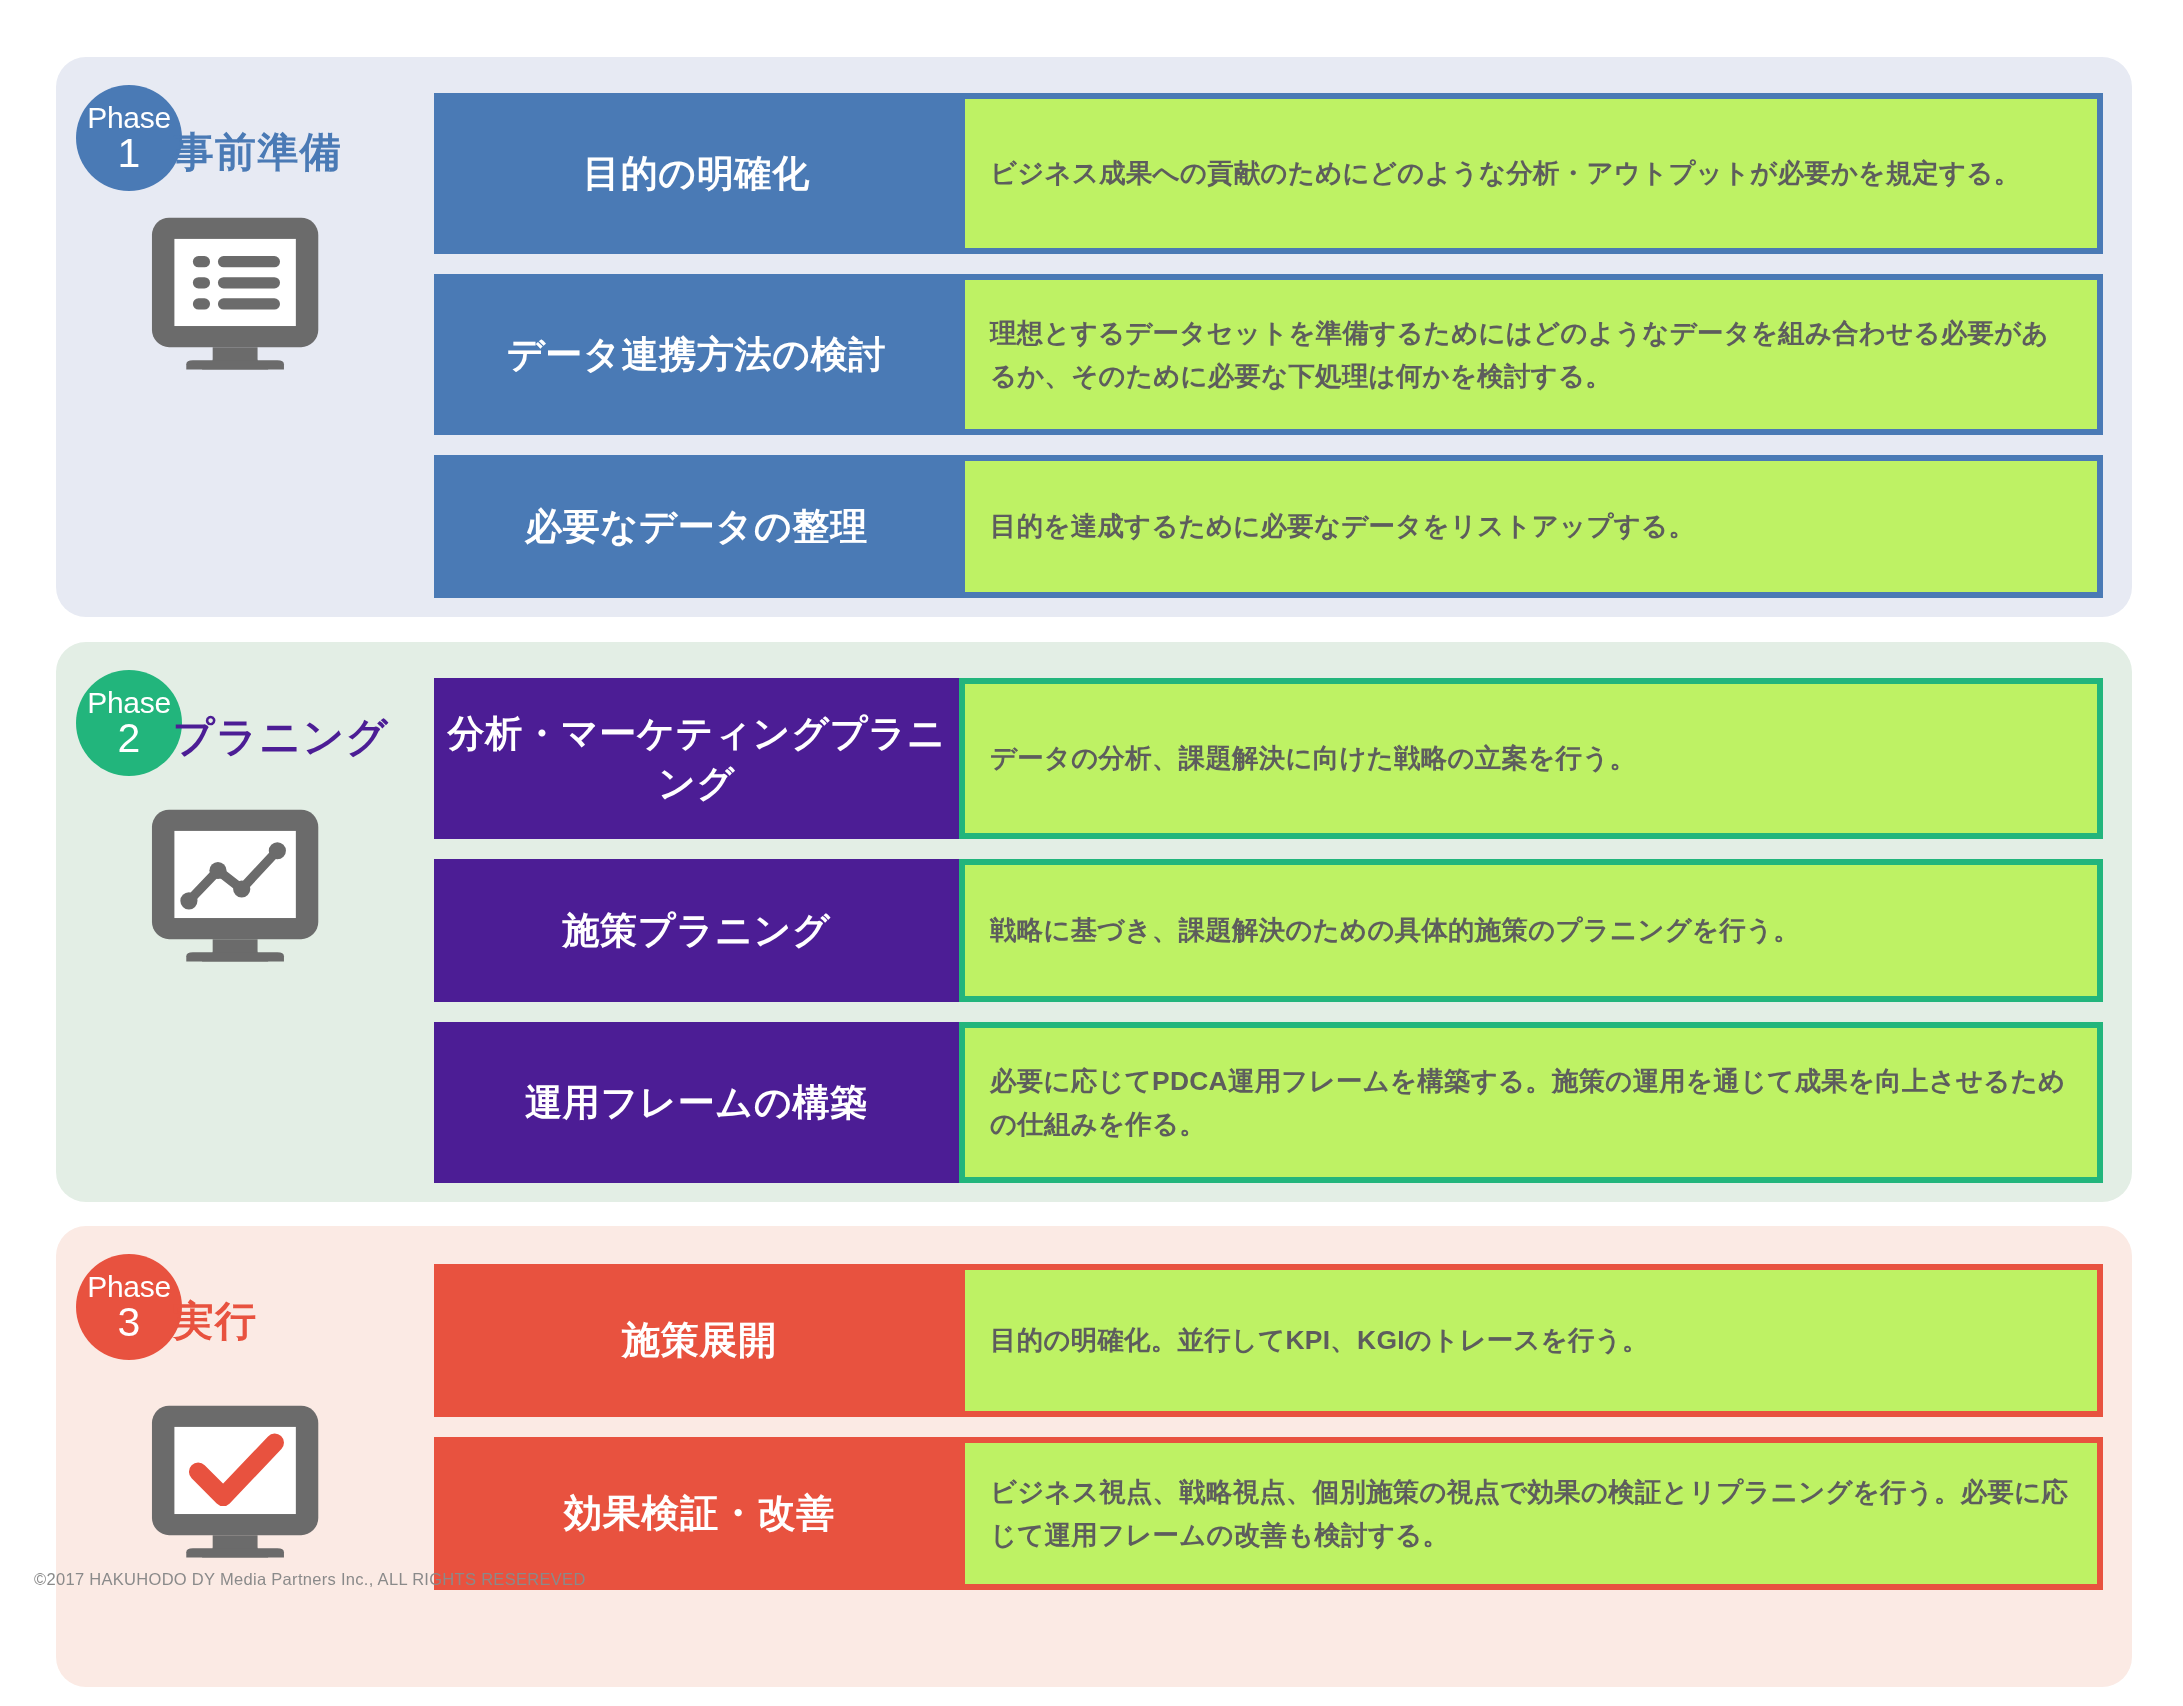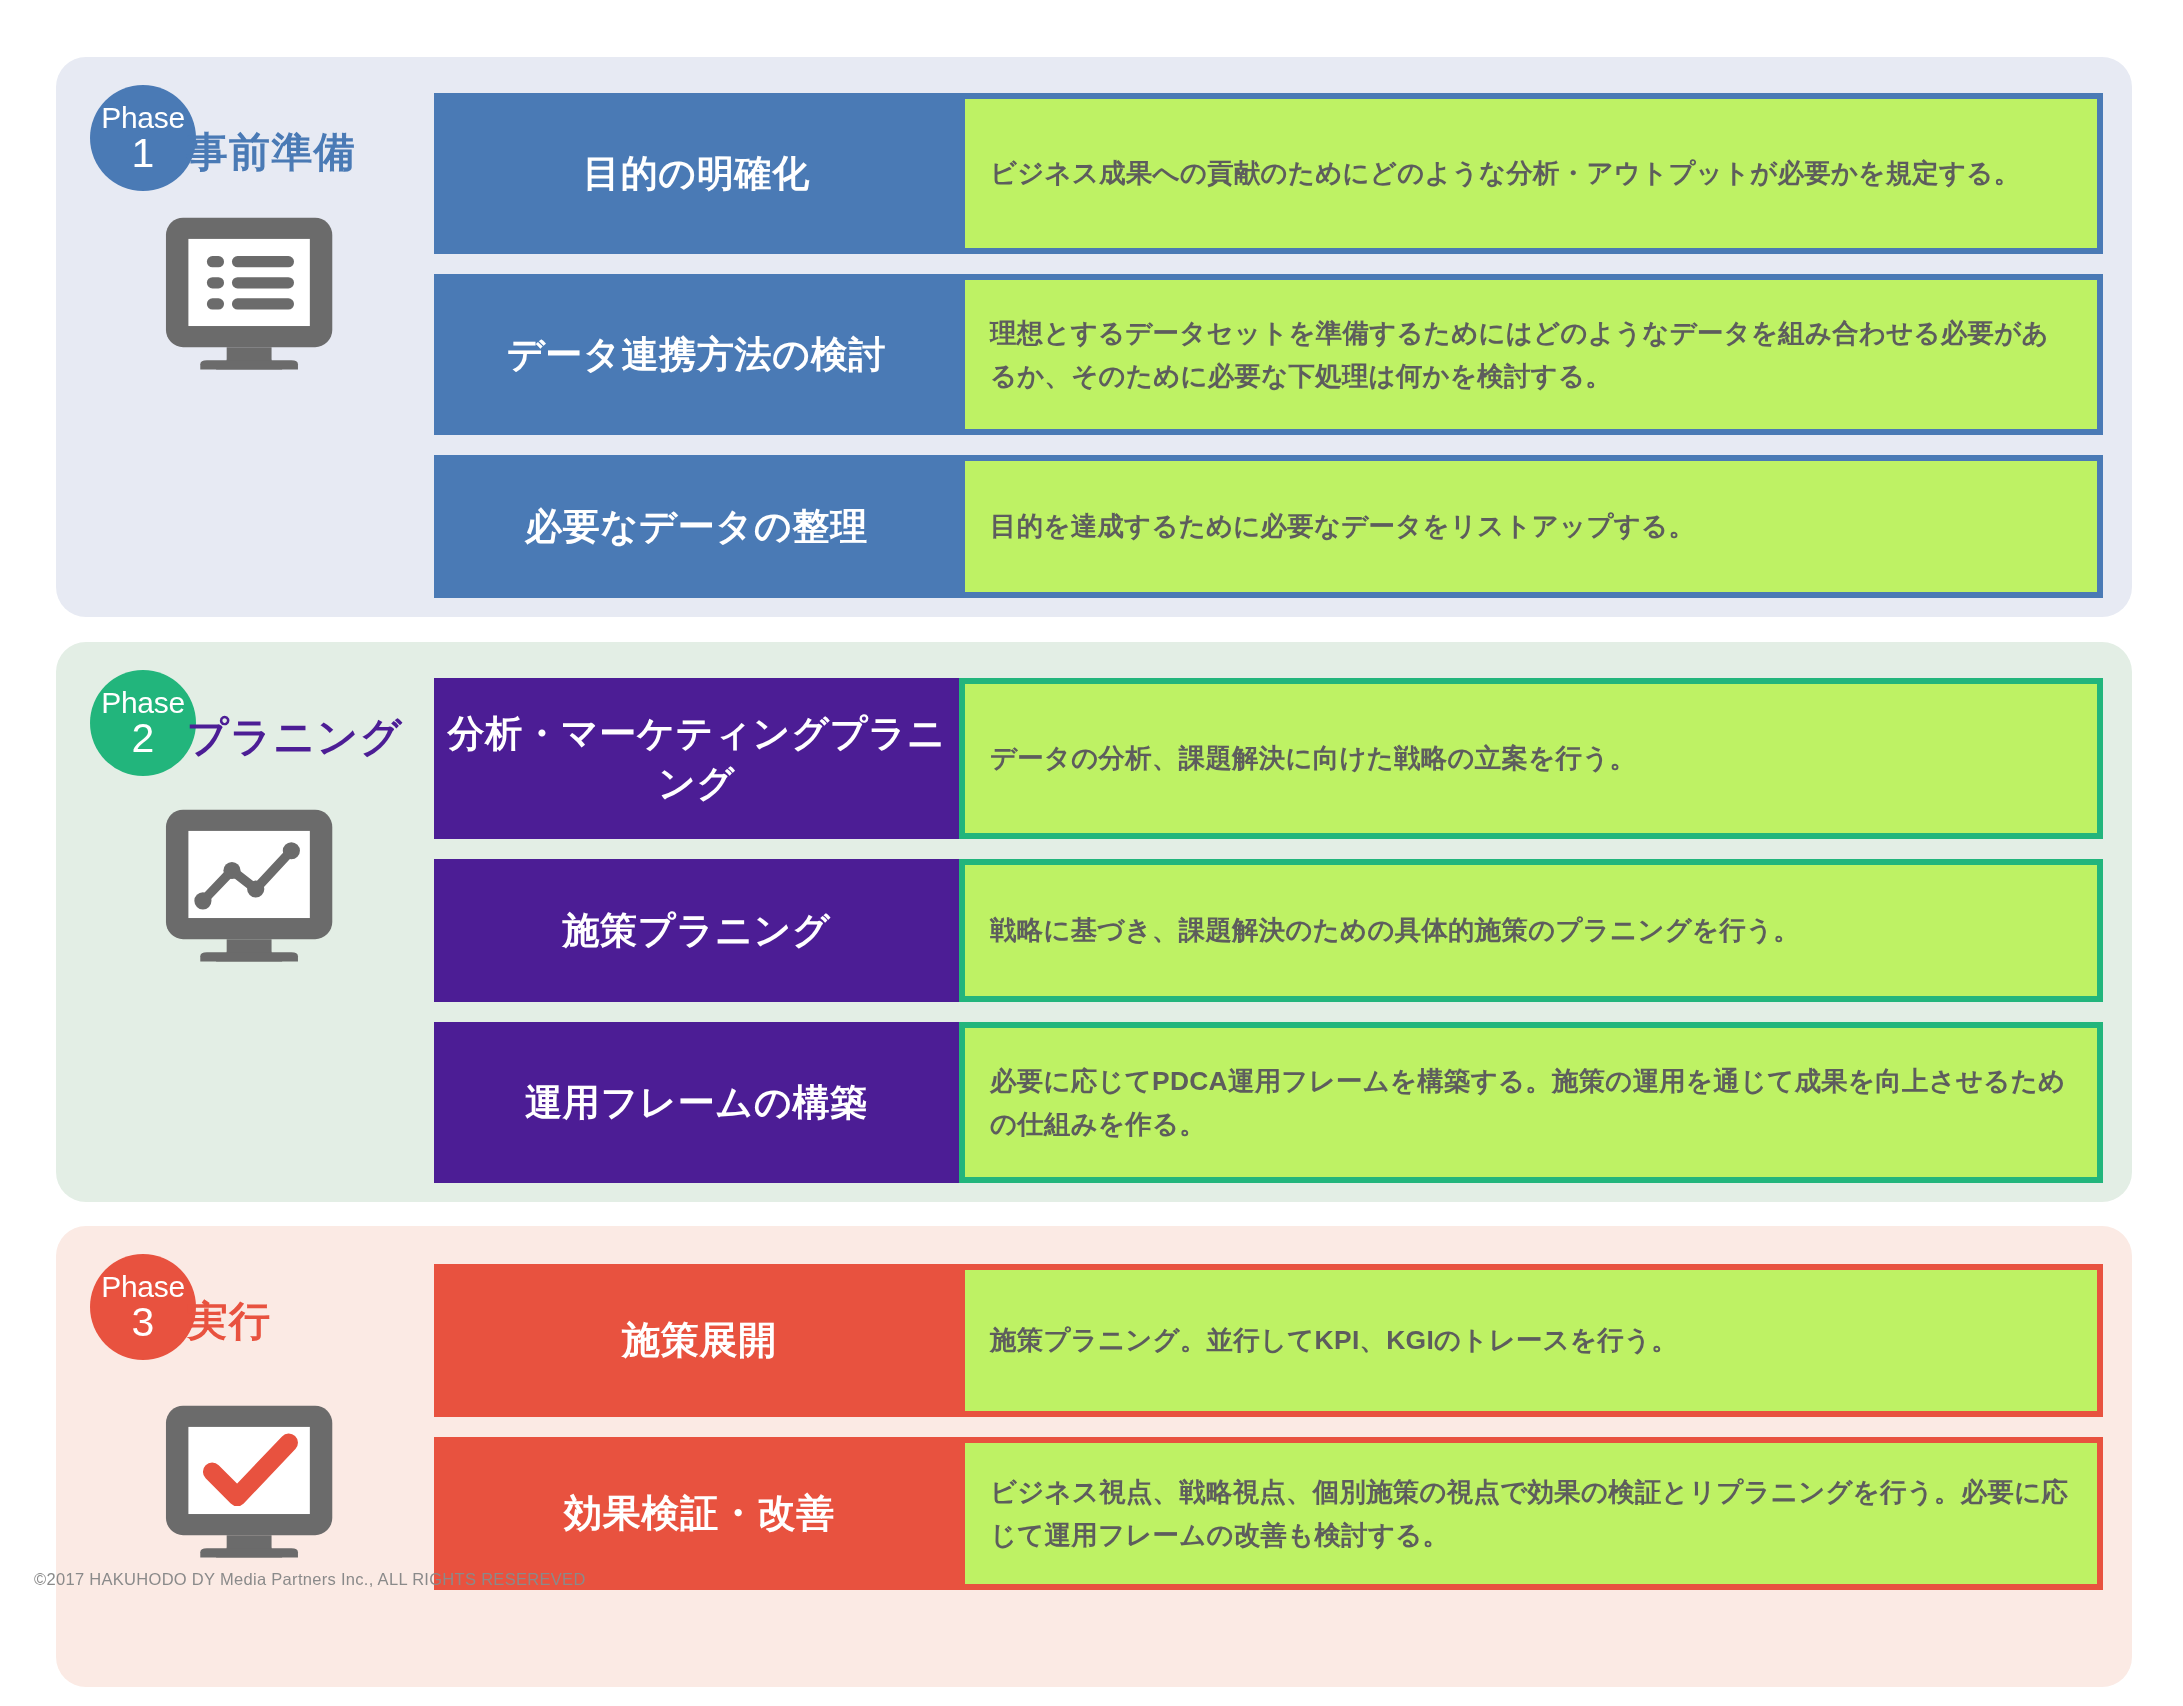--- a/index.html
+++ b/index.html
@@ -31,21 +31,21 @@
     box-sizing: border-box;
     display: block;
   }
   .phase-panel.p1 { top: 57px;   height: 560px;  background: #e7eaf3; }
   .phase-panel.p2 { top: 642px;  height: 560px;  background: #e3eee5; }
   .phase-panel.p3 { top: 1226px; height: 461px;  background: #fbeae4; }
 
   
   .phase-left {
     position: absolute;
-    left: 14px;
+    left: 0px;
     top: 0px;
     width: 376px;
     height: 100%;
     text-align: right;
   }
   .phase-badge-row {
     position: absolute;
     left: 20px;
     top: 28px;
     display: flex;
@@ -269,21 +269,21 @@
           <polyline points="76,104 114,142 192,60" fill="none" stroke="#e8523f" stroke-width="28" stroke-linecap="round" stroke-linejoin="round"></polyline>
           <path d="M98 200 h68 v18 q0 6 6 6 h10 v10 h-100 v-10 h10 q6 0 6 -6 z" fill="#6b6b6b"></path>
           <path d="M58 226 q0 -6 10 -6 h128 q10 0 10 6 v8 h-148 z" fill="#6b6b6b"></path>
         </svg>
       </div>
     </div>
 
     <div class="rows">
       <div class="row h-tall">
         <div class="row-label">施策展開</div>
-        <div class="row-desc">施策プラニング。並行してKPI、KGIのトレースを行う。</div>
+        <div class="row-desc">目的の明確化。並行してKPI、KGIのトレースを行う。</div>
       </div>
       <div class="row h-tall">
         <div class="row-label">効果検証・改善</div>
         <div class="row-desc">ビジネス視点、戦略視点、個別施策の視点で効果の検証とリプラニングを行う。必要に応じて運用フレームの改善も検討する。</div>
       </div>
     </div>
   </section>
 
   <div class="footer-copy">©2017 HAKUHODO DY Media Partners Inc., ALL RIGHTS RESEREVED</div>
 

